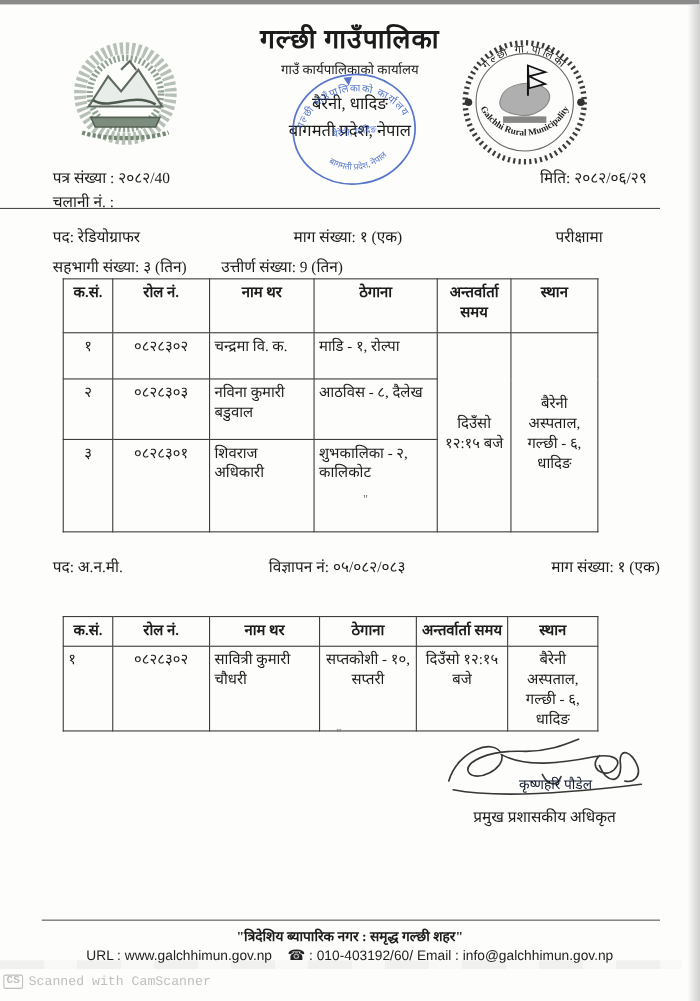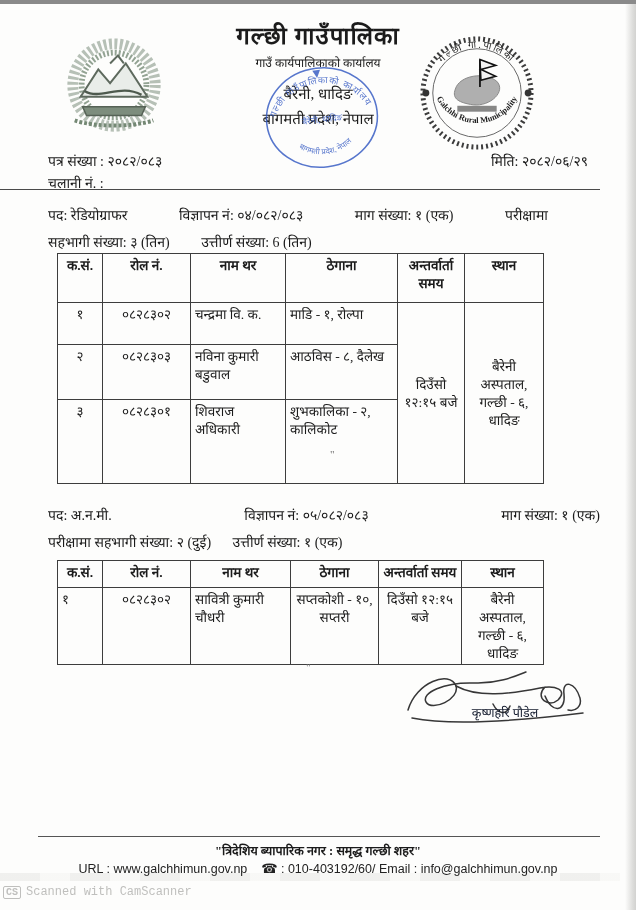--- a/index.html
+++ b/index.html
@@ -123,35 +123,34 @@
     <text font-size="9.5" fill="#2e55c1" letter-spacing="1">
       <textPath href="#stT" startOffset="50%" text-anchor="middle">गल्छी गाउँपालिकाको कार्यालय</textPath>
     </text>
     <text x="65" y="62" font-size="9" fill="#2e55c1" text-anchor="middle">बैरेनी, धादिङ</text>
     <text font-size="8" fill="#2e55c1">
       <textPath href="#stB" startOffset="50%" text-anchor="middle">बागमती प्रदेश, नेपाल</textPath>
     </text>
   </svg>
 
   <div class="meta-row">
-    <span>पत्र संख्या  : २०८२/०८३</span>
+    <span>पत्र संख्या  : २०८२/40</span>
     <span>मिति: २०८२/०६/२९</span>
   </div>
   <div class="chalani">चलानी नं. :</div>
   <div class="rule1"></div>
 
   <div class="sec1-l1">
     <span>पद: रेडियोग्राफर</span>
-    <span>विज्ञापन नं: ०४/०८२/०८३</span>
     <span>माग संख्या: १ (एक)</span>
     <span>परीक्षामा</span>
   </div>
   <div class="sec1-l2">
     <span>सहभागी संख्या: ३ (तिन)</span>
-    <span>उत्तीर्ण संख्या: 6 (तिन)</span>
+    <span>उत्तीर्ण संख्या: 9 (तिन)</span>
   </div>
 
   <table class="t1">
     <colgroup>
       <col style="width:45px">
         <col style="width:88px">
         <col style="width:95px">
       <col style="width:112px">
         <col style="width:67px">
         <col style="width:79px">
@@ -187,24 +186,20 @@
     </tr>
   </tbody>
     </table>
   <span class="ditto" style="left:330px;top:444px;">"</span>
 
   <div class="sec2-l1">
     <span>पद: अ.न.मी.</span>
     <span>विज्ञापन नं: ०५/०८२/०८३</span>
     <span>माग संख्या: १ (एक)</span>
   </div>
-  <div class="sec2-l2">
-    <span style="margin-right:18px;">परीक्षामा सहभागी संख्या: २   (दुई)</span>
-    <span>उत्तीर्ण संख्या: १ (एक)</span>
-  </div>
 
   <table class="t2">
     <colgroup>
       <col style="width:45px">
         <col style="width:88px">
         <col style="width:100px">
       <col style="width:88px">
         <col style="width:83px">
         <col style="width:82px">
     </colgroup>
@@ -232,20 +227,21 @@
   <svg class="sig-svg" viewBox="0 0 200 72">
     <g fill="none" stroke="#222" stroke-width="1.5" stroke-linecap="round" opacity="0.9">
       <path d="M10,44 C18,16 52,4 58,20 C62,33 34,46 28,36 C23,27 46,16 76,17 C100,18 118,10 128,6"></path>
       <path d="M58,20 C80,32 112,28 142,22 C158,19 170,24 160,34 C151,42 136,32 147,21"></path>
       <path d="M147,30 C154,48 168,46 166,28 C164,13 177,16 182,32 C184,40 178,46 170,44"></path>
       <path d="M14,52 C55,60 120,55 185,47"></path>
       <path d="M95,38 C100,48 108,50 112,40"></path>
     </g>
   </svg>
   <div class="sig-name">कृष्णहरि पौडेल</div>
+  <div class="sig-title">प्रमुख प्रशासकीय अधिकृत</div>
 
   <div class="rule2"></div>
   <div class="slogan">"त्रिदेशिय ब्यापारिक नगर : समृद्ध गल्छी शहर"</div>
   <div class="urlline">
     <span>URL : </span><span class="u">www.galchhimun.gov.np</span><span class="gap"></span><span class="phone-icon">☎</span><span> : </span><span>010-403192/60/</span><span> Email :  </span><span>info@galchhimun.gov.np</span>
   </div>
 
   <div class="cams">
     <span class="cams-box">CS</span>
     <span>Scanned with CamScanner</span>

